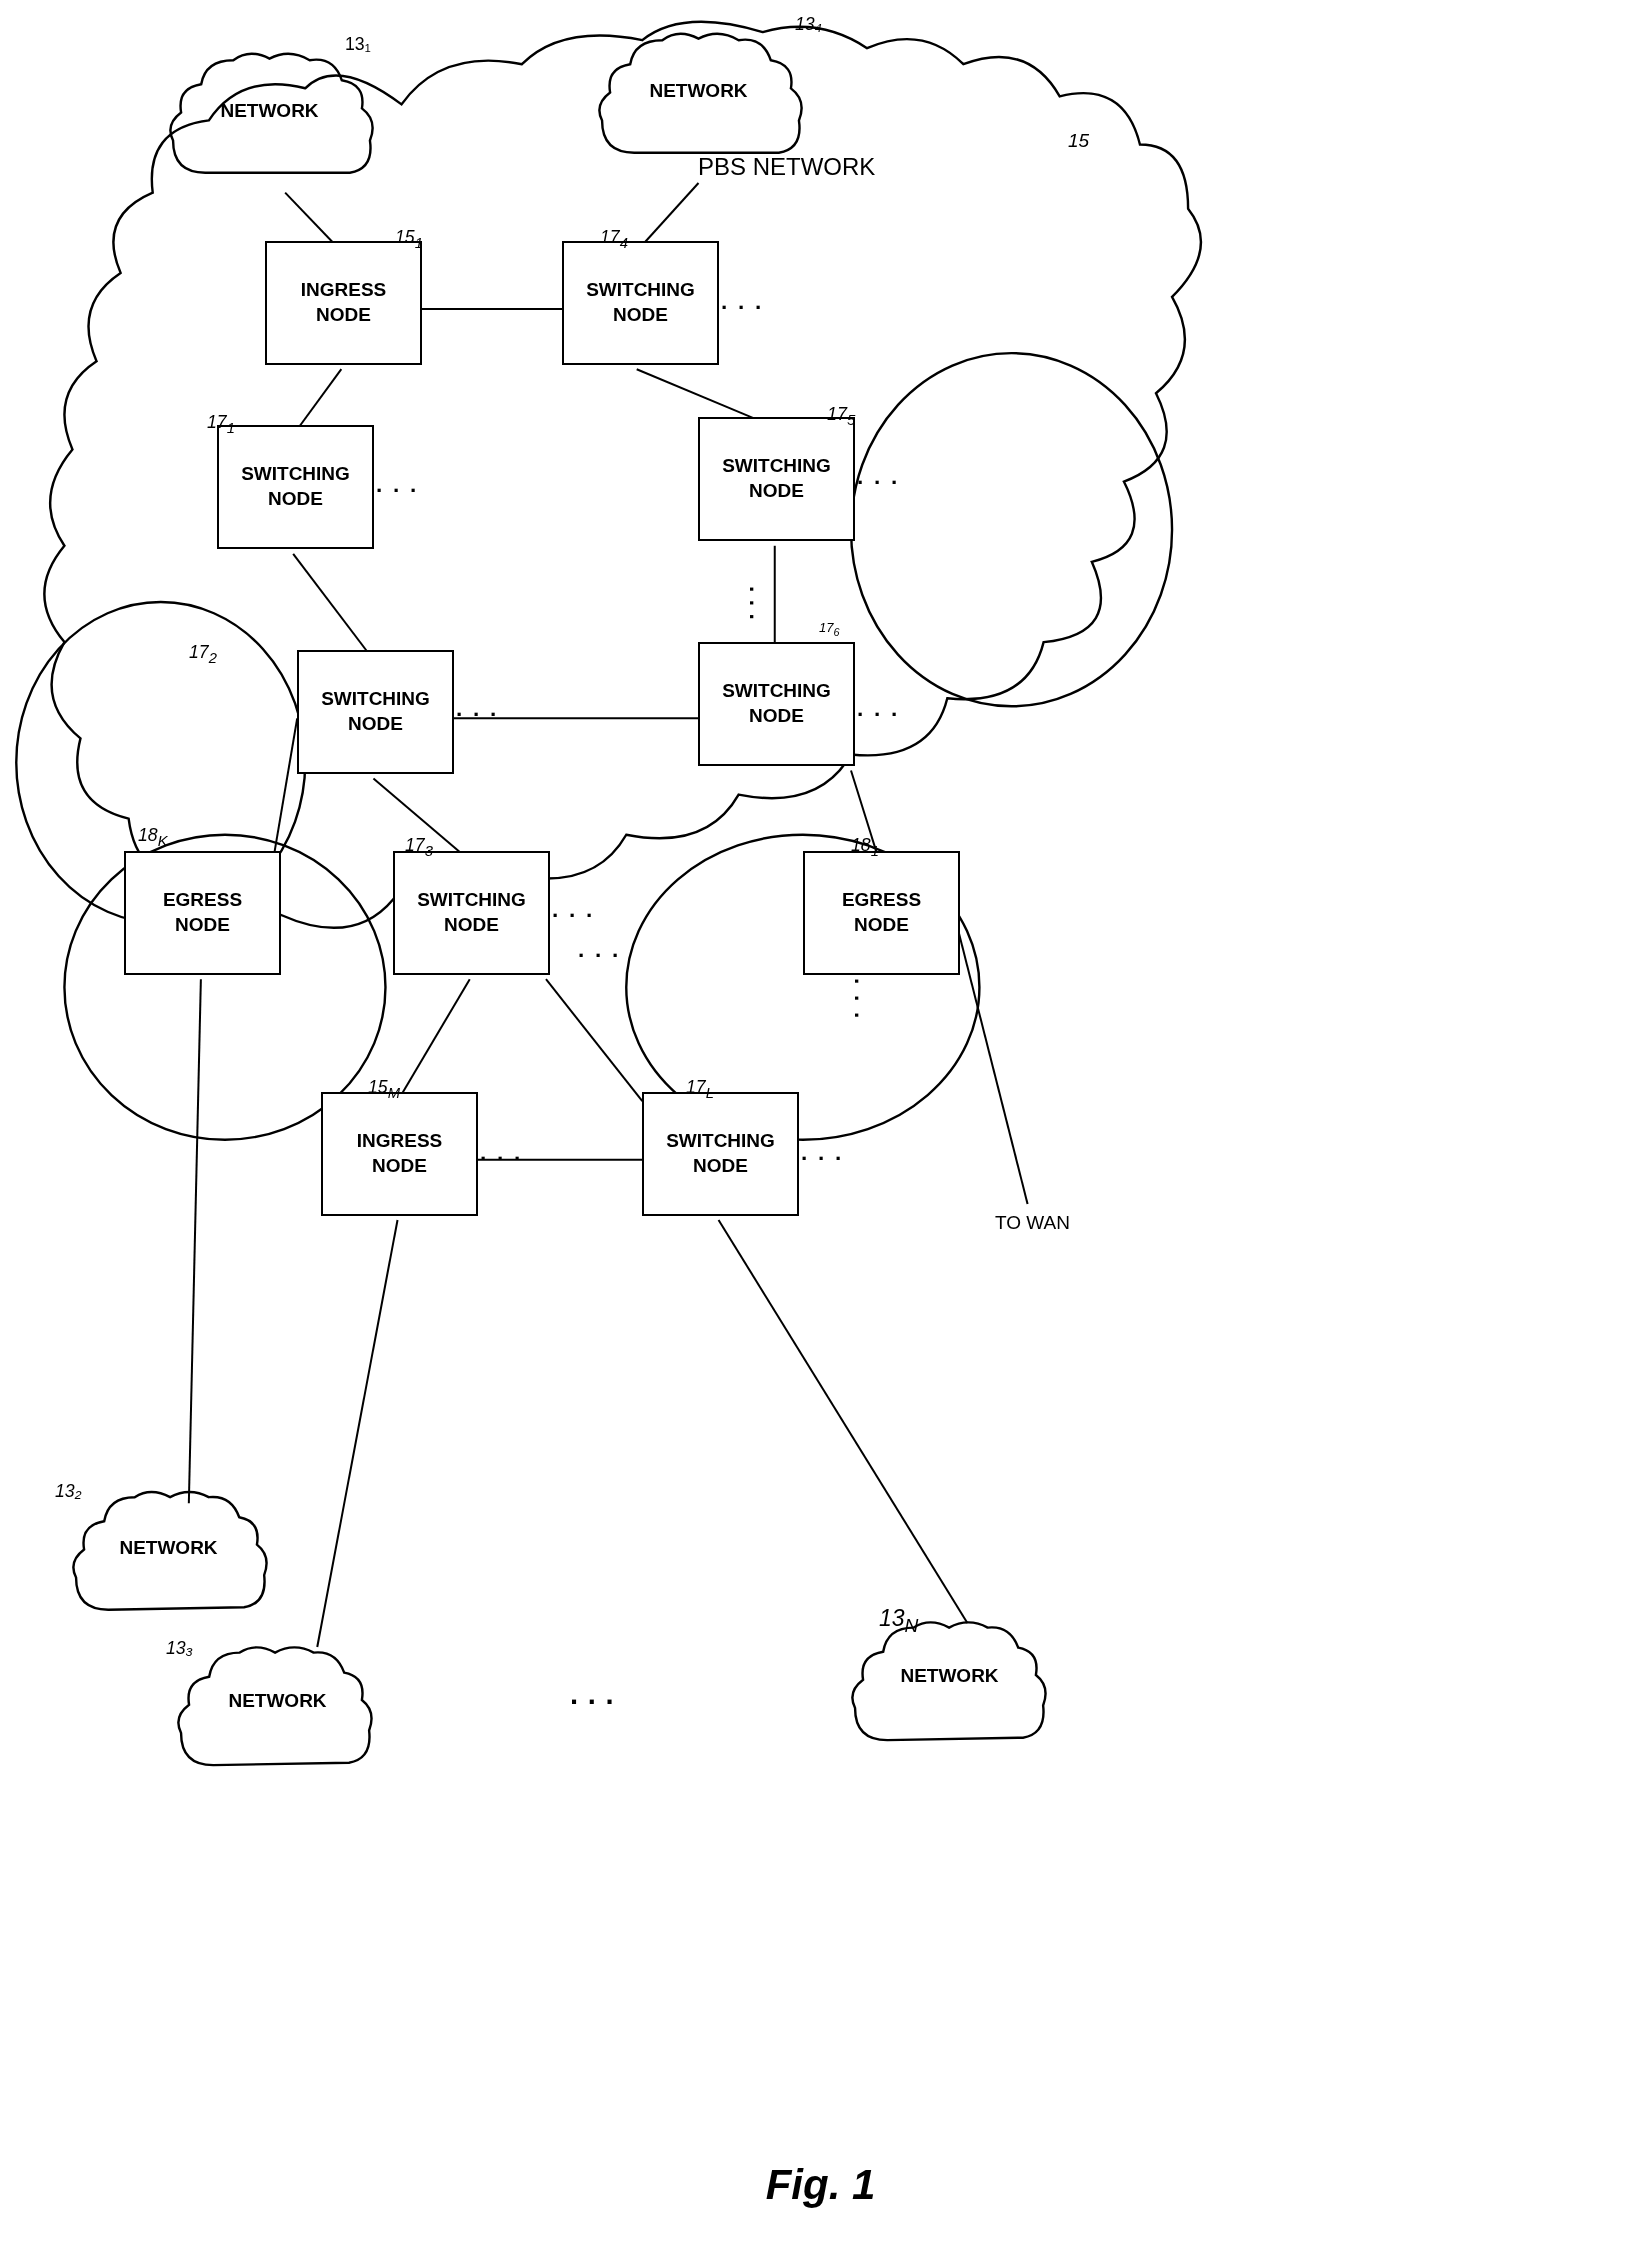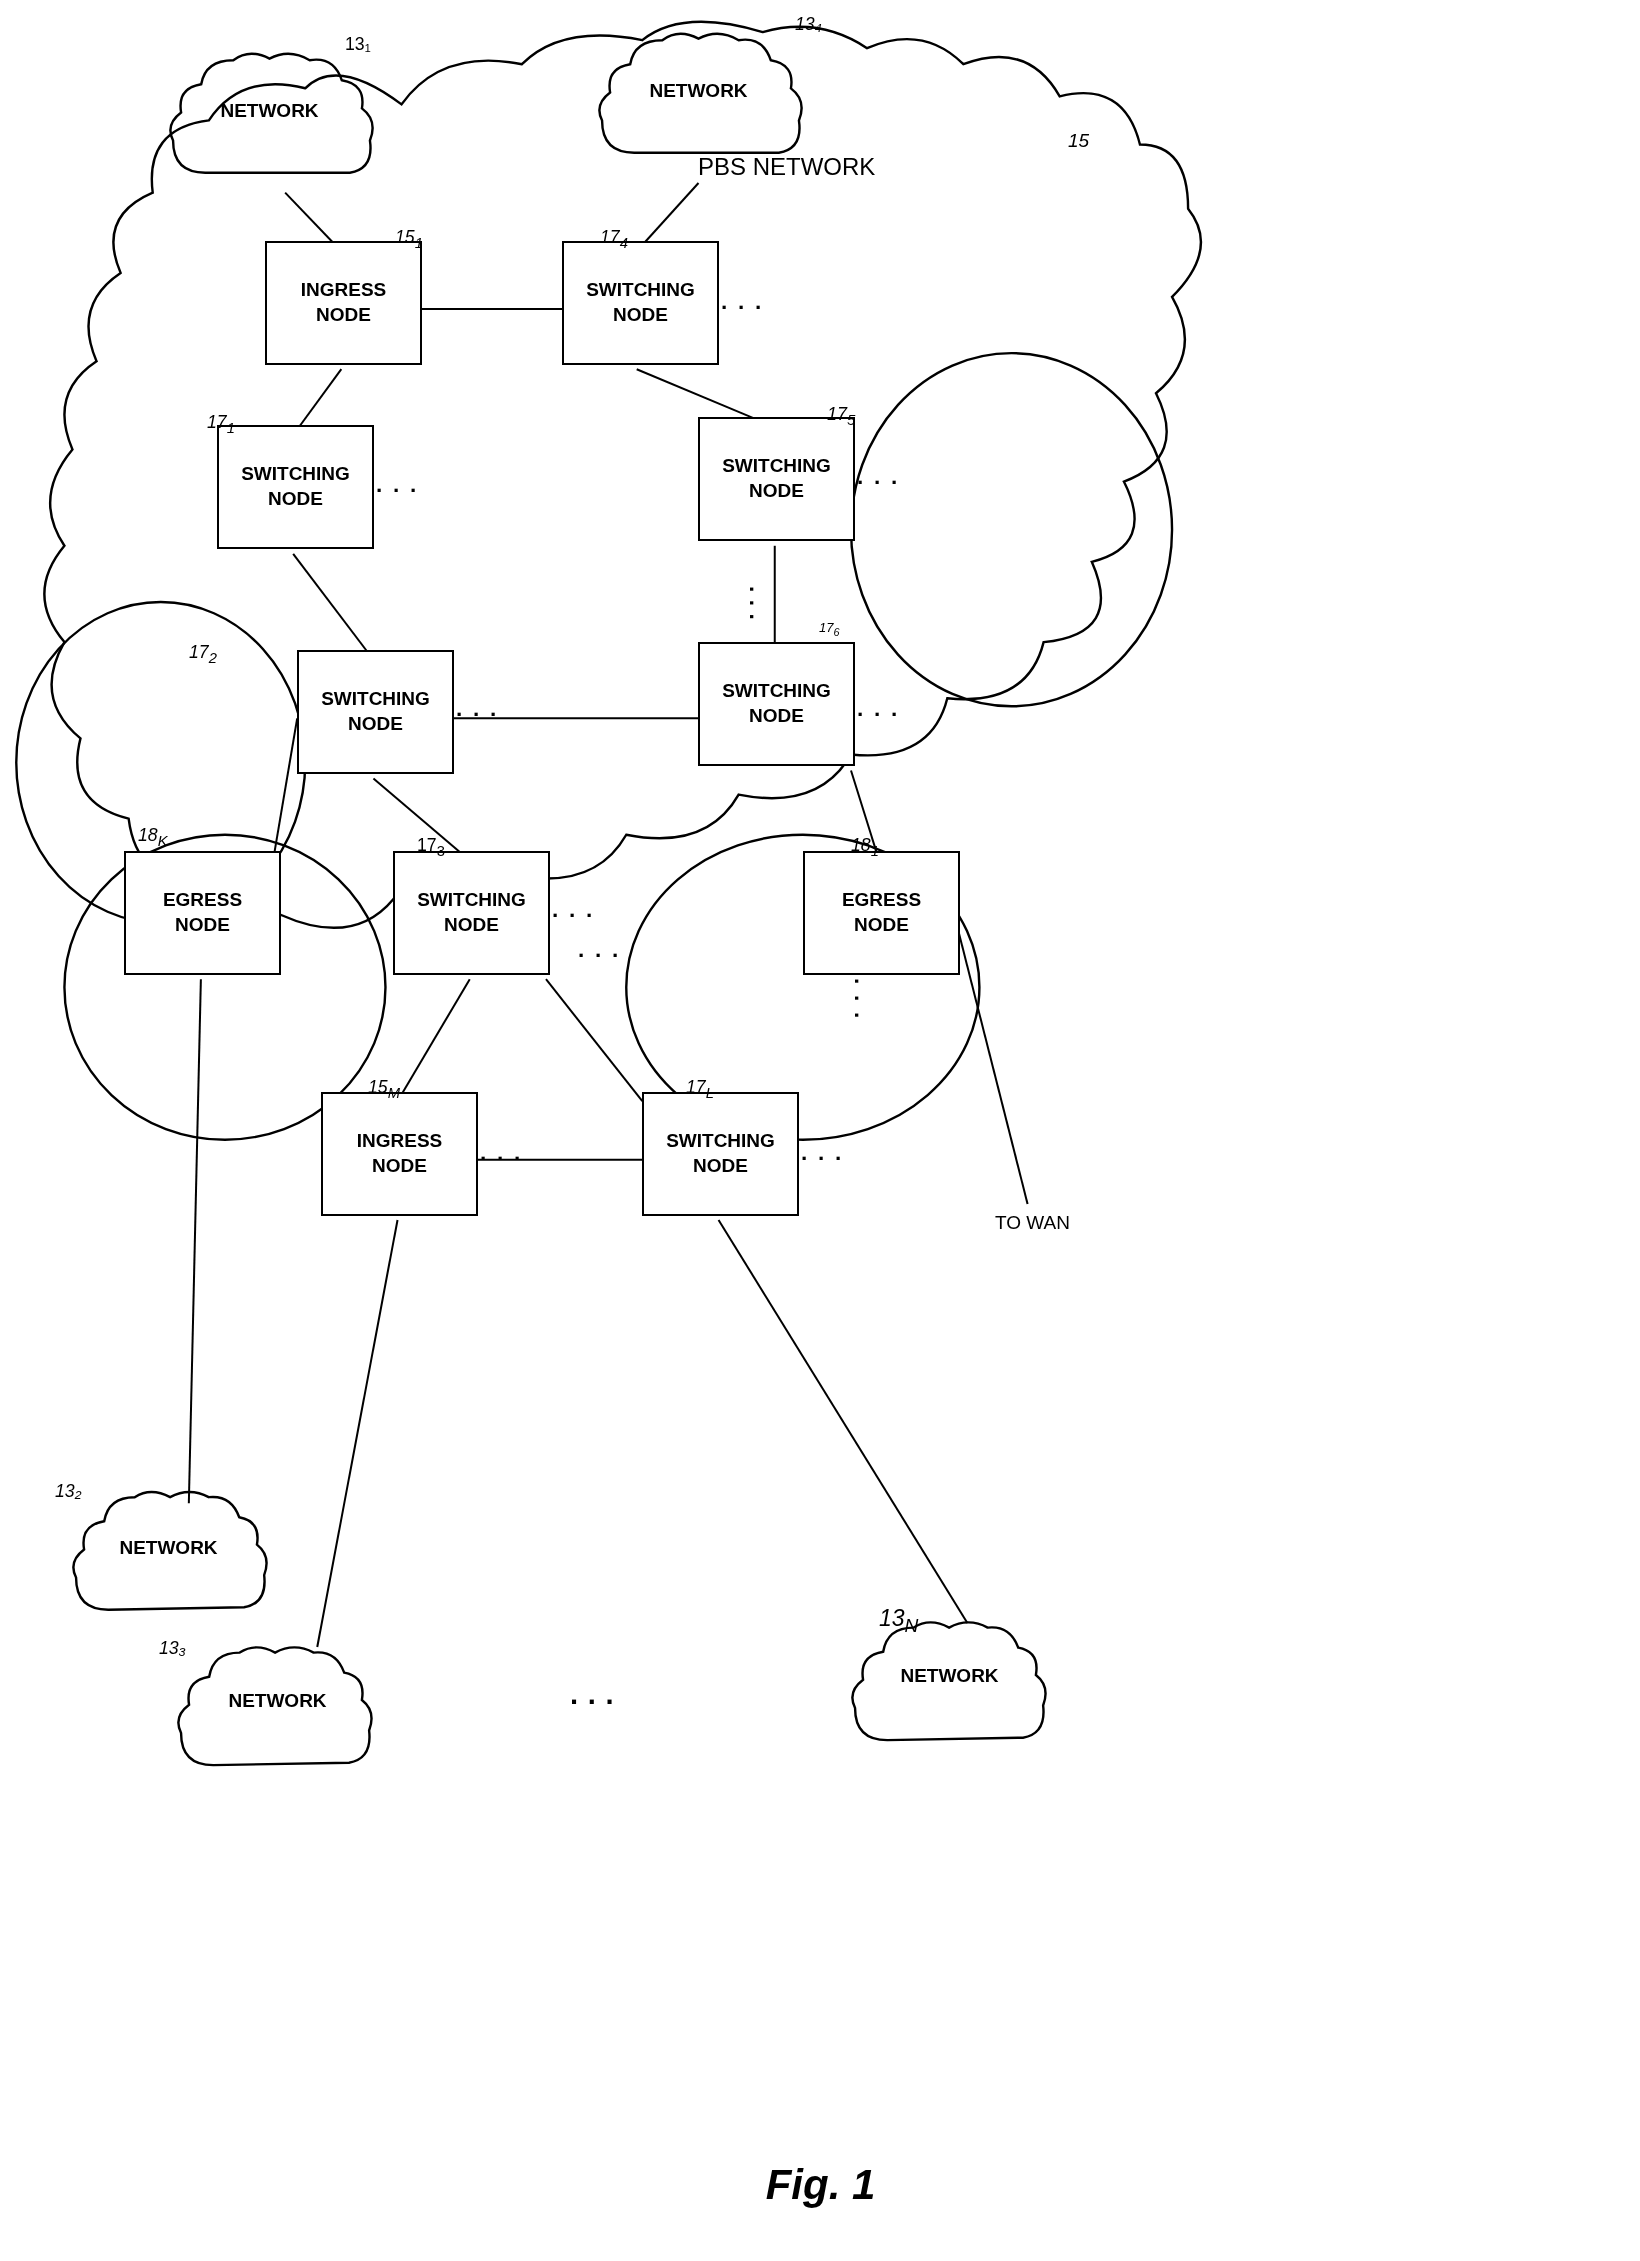--- a/index.html
+++ b/index.html
@@ -141,21 +141,21 @@
     <span style="position:absolute;top:52px;left:50%;transform:translateX(-50%);font-size:19px;font-weight:bold;white-space:nowrap;">NETWORK</span>
   </div>
   <span style="position:absolute;left:55px;top:1481px;font-size:17.7px;font-style:italic;z-index:30;">13₂</span>
 
   <div style="position:absolute; left:169px; top:1638px; width:217px; height:165px;">
     <svg viewBox="0 0 270 205" width="217" height="165" xmlns="http://www.w3.org/2000/svg">
       <path d="M55 158 Q15 158 15 118 Q5 98 25 83 Q20 53 50 48 Q55 18 88 18 Q108 5 132 18 Q156 5 180 18 Q208 15 218 43 Q245 48 240 77 Q258 91 249 115 Q253 150 224 155 Z" fill="#fff" stroke="#000" stroke-width="3"></path>
     </svg>
     <span style="position:absolute;top:52px;left:50%;transform:translateX(-50%);font-size:19px;font-weight:bold;white-space:nowrap;">NETWORK</span>
   </div>
-  <span style="position:absolute;left:159px;top:1638px;font-size:17.7px;font-style:italic;z-index:30;">13₃</span>
+  <span style="position:absolute;left:166px;top:1638px;font-size:17.7px;font-style:italic;z-index:30;">13₃</span>
 
   <div style="position:absolute; left:843px; top:1613px; width:213px; height:165px;">
     <svg viewBox="0 0 265 205" width="213" height="165" xmlns="http://www.w3.org/2000/svg">
       <path d="M55 158 Q15 158 15 118 Q5 98 25 83 Q20 53 50 48 Q55 18 88 18 Q108 5 132 18 Q156 5 180 18 Q208 15 218 43 Q245 48 240 77 Q258 91 249 115 Q253 150 224 155 Z" fill="#fff" stroke="#000" stroke-width="3"></path>
     </svg>
     <span style="position:absolute;top:52px;left:50%;transform:translateX(-50%);font-size:19px;font-weight:bold;white-space:nowrap;">NETWORK</span>
   </div>
   <span style="position:absolute;left:879px;top:1605px;font-size:23px;font-style:italic;z-index:30;">13<sub>N</sub></span>
 
   <span style="position:absolute;left:570px;top:1686px;font-size:29px;font-weight:bold;z-index:25;">· · ·</span>
@@ -207,21 +207,21 @@
 
   <span style="position:absolute;left:857px;top:702px;font-size:22.5px;font-weight:bold;z-index:25;letter-spacing:1.6px;">· · ·</span>
 
   <div style="position:absolute;left:124px;top:851px;width:157px;height:124px;border:2.4px solid #000;background:#fff;display:flex;align-items:center;justify-content:center;text-align:center;font-size:19px;font-weight:bold;line-height:1.3;z-index:20;">
     EGRESS<br>NODE
   </div>
 
   <div style="position:absolute;left:393px;top:851px;width:157px;height:124px;border:2.4px solid #000;background:#fff;display:flex;align-items:center;justify-content:center;text-align:center;font-size:19px;font-weight:bold;line-height:1.3;z-index:20;">
     SWITCHING<br>NODE
   </div>
-  <span style="position:absolute;left:417px;top:835px;font-size:17.7px;z-index:30;">17<sub>3</sub></span>
+  <span style="position:absolute;left:405px;top:835px;font-size:17.7px;font-style:italic;z-index:30;">17<sub>3</sub></span>
 
   <span style="position:absolute;left:552px;top:903px;font-size:22.5px;font-weight:bold;z-index:25;letter-spacing:1.6px;">· · ·</span>
   <span style="position:absolute;left:578px;top:943px;font-size:22.5px;font-weight:bold;z-index:25;letter-spacing:1.6px;">· · ·</span>
 
   <div style="position:absolute;left:803px;top:851px;width:157px;height:124px;border:2.4px solid #000;background:#fff;display:flex;align-items:center;justify-content:center;text-align:center;font-size:19px;font-weight:bold;line-height:1.3;z-index:20;">
     EGRESS<br>NODE
   </div>
   <span style="position:absolute;left:851px;top:835px;font-size:17.7px;font-style:italic;z-index:30;">18<sub>1</sub></span>
 
   <span style="position:absolute;left:869px;top:978px;font-size:22.5px;font-weight:bold;z-index:25;transform:rotate(90deg);transform-origin:left top;letter-spacing:1.6px;">· · ·</span>

